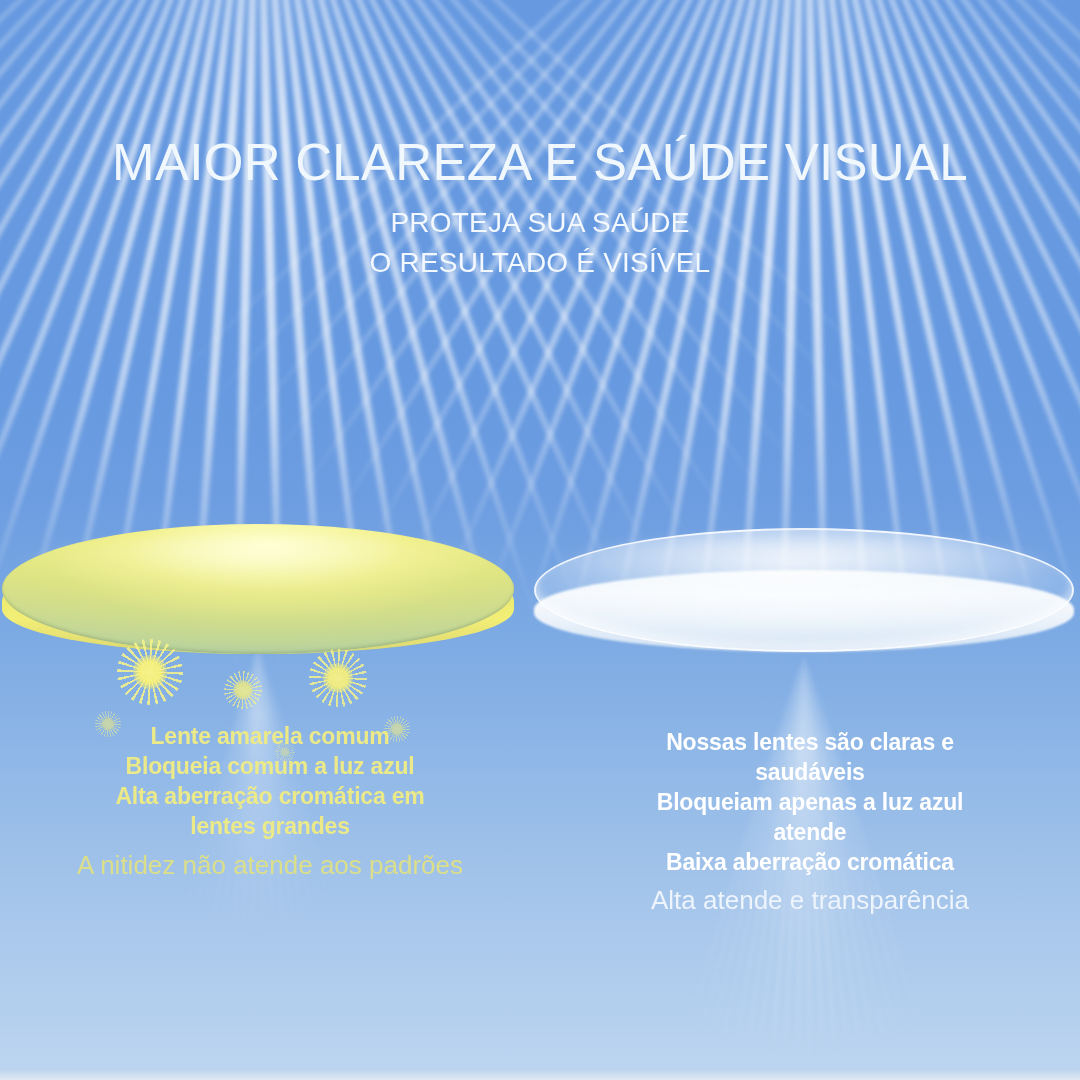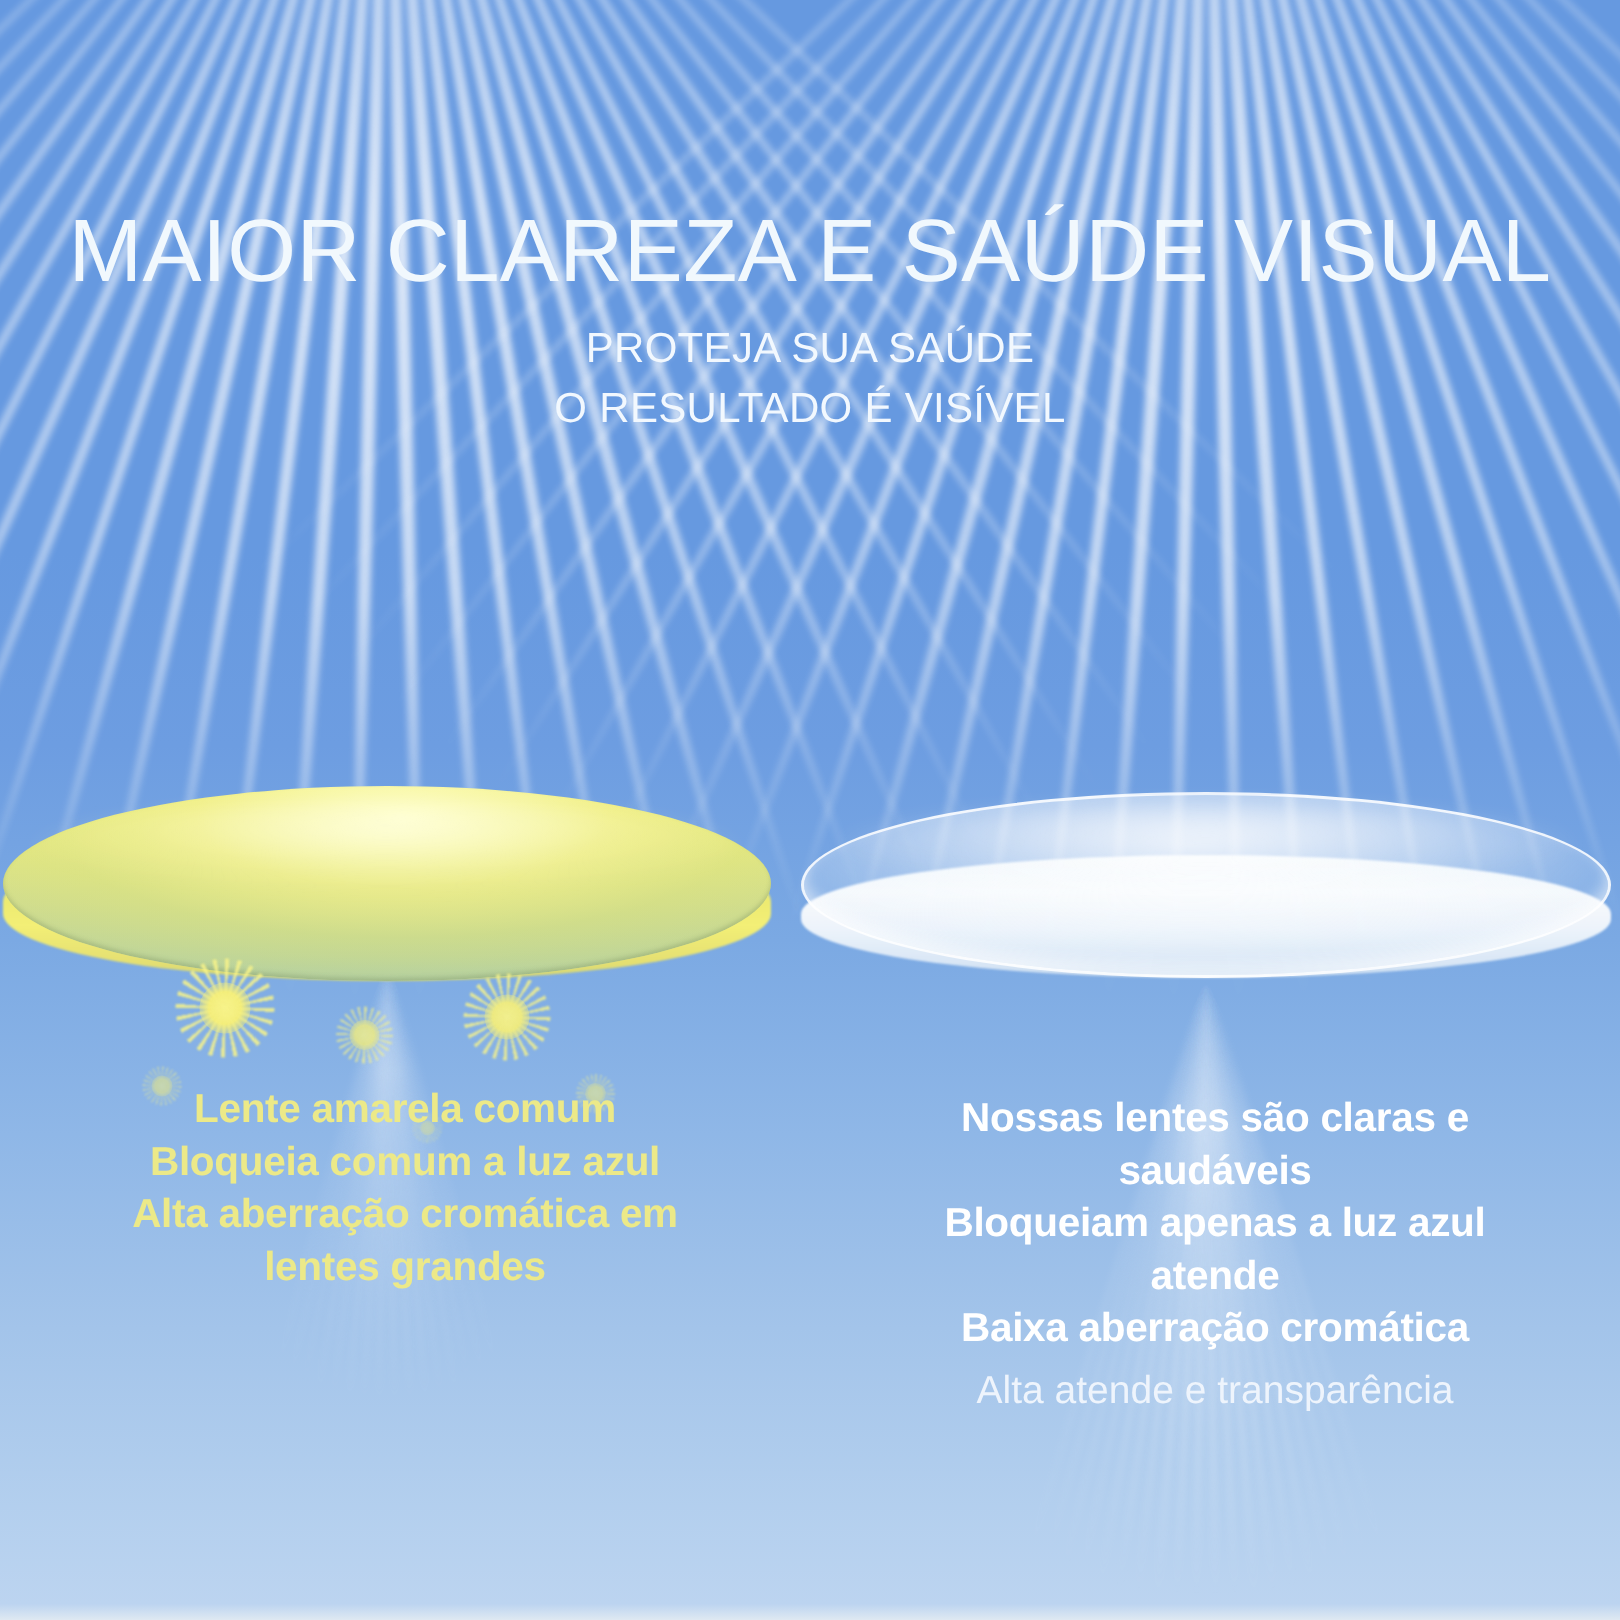--- a/index.html
+++ b/index.html
@@ -63,21 +63,21 @@
   
   .header {
     position: absolute;
     top: 134px;
     left: 0;
     width: 100%;
     text-align: center;
     z-index: 40;
   }
   .title {
-    font-size: 59px;
+    font-size: 51px;
     letter-spacing: 0.3px;
     font-weight: 300;
     color: #f1f8fd;
     line-height: 1.12;
     white-space: nowrap;
   }
   .sub1, .sub2 {
     font-size: 28px;
     font-weight: 300;
     color: #f2f8fe;
@@ -184,21 +184,21 @@
   }
   .col {
     width: 50%;
     text-align: center;
     padding: 0 12px;
     box-sizing: border-box;
   }
   .col p { margin: 0; }
 
   .bold-line {
-    font-size: 27px;
+    font-size: 23px;
     font-weight: bold;
     line-height: 1.3;
     letter-spacing: -0.2px;
   }
   .soft-line {
     font-size: 26px;
     font-weight: 300;
     line-height: 1.34;
   }
   .col-left .bold-line { color: #ece988; }
@@ -348,20 +348,21 @@
       <div class="spark" style="left: 280px; top: 747px; width: 10px; height: 10px; opacity: 0.4;"></div>
     </div>
 
   <div class="cols">
 
     <div class="col col-left">
       <p class="bold-line">Lente amarela comum</p>
       <p class="bold-line">Bloqueia comum a luz azul</p>
       <p class="bold-line">Alta aberração cromática em</p>
       <p class="bold-line">lentes grandes</p>
+      <p class="soft-line">A nitidez não atende aos padrões</p>
     </div>
 
     <div class="col col-right">
       <p class="bold-line">Nossas lentes são claras e</p>
       <p class="bold-line">saudáveis</p>
       <p class="bold-line">Bloqueiam apenas a luz azul</p>
       <p class="bold-line">atende</p>
       <p class="bold-line">Baixa aberração cromática</p>
       <p class="soft-line">Alta atende e transparência</p>
     </div>

